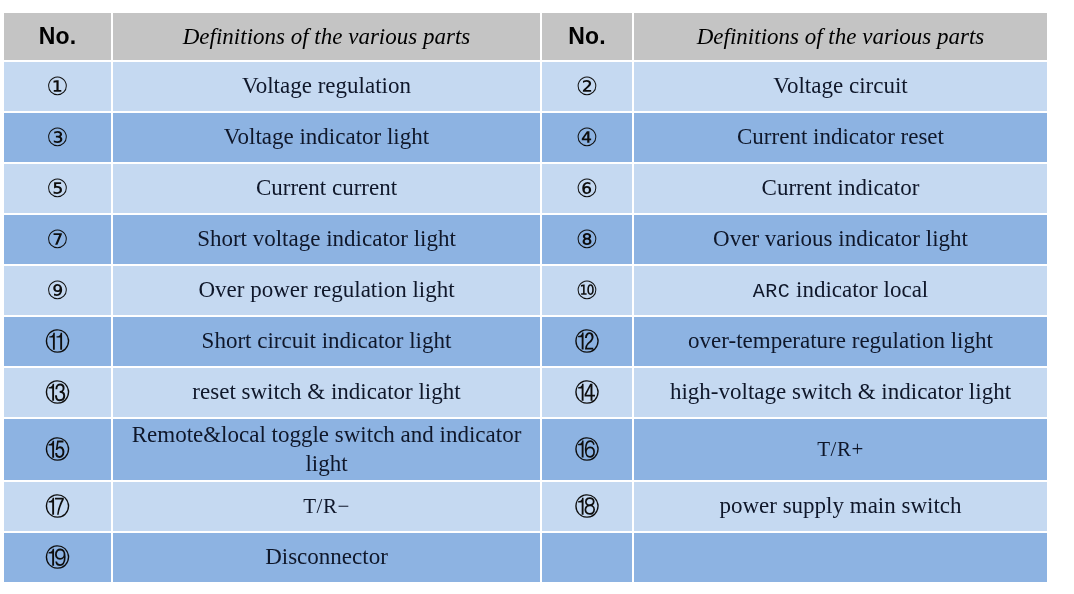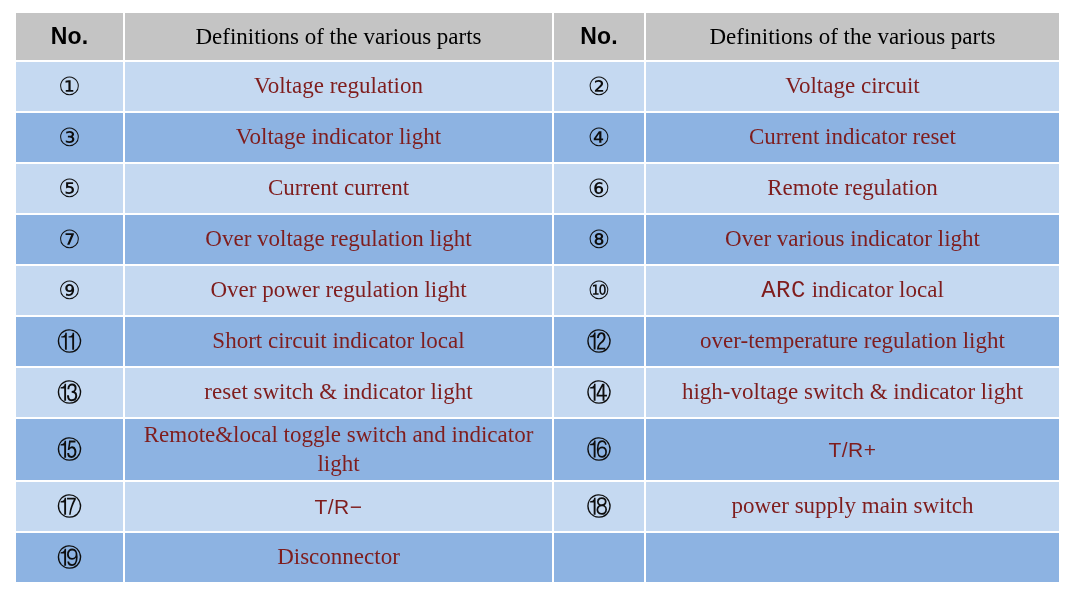--- a/index.html
+++ b/index.html
@@ -9,21 +9,21 @@
   }
   body {
     width: 1074px;
     height: 594px;
     overflow: hidden;
     font-family: "Liberation Serif", "DejaVu Serif", serif;
   }
 
   #parts-table-wrap {
     position: absolute;
-    left: 14px;
+    left: 2px;
     top: 11px;
     width: 1045px;
     height: 574px;
   }
 
   table.parts-table {
     border-collapse: separate;
     border-spacing: 2px 2px;
     width: 1045px;
     table-layout: fixed;
@@ -56,20 +56,21 @@
     font-weight: bold;
     font-size: 23px;
     letter-spacing: 0.2px;
     line-height: 47px;
   }
   .hdr-def {
     font-family: "Liberation Serif", "DejaVu Serif", serif;
     font-weight: normal;
     font-size: 23px;
     line-height: 47px;
+    font-style: italic;
   }
 
   
   tr.band-light td { background: #c5d9f1; }
   tr.band-dark  td { background: #8db3e2; }
 
   tr.body-row td {
     height: 49px;
   }
   tr.row-tall td {
@@ -80,35 +81,35 @@
     font-family: "Liberation Serif", "DejaVu Serif", serif;
     font-size: 25px;
     color: #0d0d0d;
     line-height: 1.1;
     display: block;
   }
 
   .def {
     font-family: "Liberation Serif", "DejaVu Serif", serif;
     font-size: 23px;
-    color: #7f1d1d;
+    color: #0f172a;
     line-height: 1.22;
     display: block;
     padding: 0 6px;
   }
 
   
   .def.mono {
-    font-family: Liberation Sans, sans-serif;
+    font-family: Liberation Serif, serif;
     font-size: 21px;
     letter-spacing: 0.5px;
   }
   .def.mono-lead .lead {
     font-family: "Liberation Mono", "DejaVu Sans Mono", monospace;
-    font-size: 24px;
+    font-size: 20px;
     letter-spacing: 0.5px;
   }
 
   td.empty-cell { }
 </style>
 </head>
 <body>
 
 <div id="parts-table-wrap">
   <table class="parts-table">
@@ -170,30 +171,30 @@
         <td>
             <span class="num">⑤</span>
           </td>
         <td>
             <span class="def">Current current</span>
           </td>
         <td>
             <span class="num">⑥</span>
           </td>
         <td>
-            <span class="def">Remote regulation</span>
+            <span class="def">Current indicator</span>
           </td>
       </tr>
 
       <tr class="body-row band-dark">
         <td>
             <span class="num">⑦</span>
           </td>
         <td>
-            <span class="def">Over voltage regulation light</span>
+            <span class="def">Short voltage indicator light</span>
           </td>
         <td>
             <span class="num">⑧</span>
           </td>
         <td>
             <span class="def">Over various indicator light</span>
           </td>
       </tr>
 
       <tr class="body-row band-light">
@@ -209,21 +210,21 @@
         <td>
           <span class="def mono-lead"><span class="lead">ARC</span><span> indicator local</span></span>
         </td>
       </tr>
 
       <tr class="body-row band-dark">
         <td>
             <span class="num">⑪</span>
           </td>
         <td>
-            <span class="def">Short circuit indicator local</span>
+            <span class="def">Short circuit indicator light</span>
           </td>
         <td>
             <span class="num">⑫</span>
           </td>
         <td>
             <span class="def">over-temperature regulation light</span>
           </td>
       </tr>
 
       <tr class="body-row band-light">

